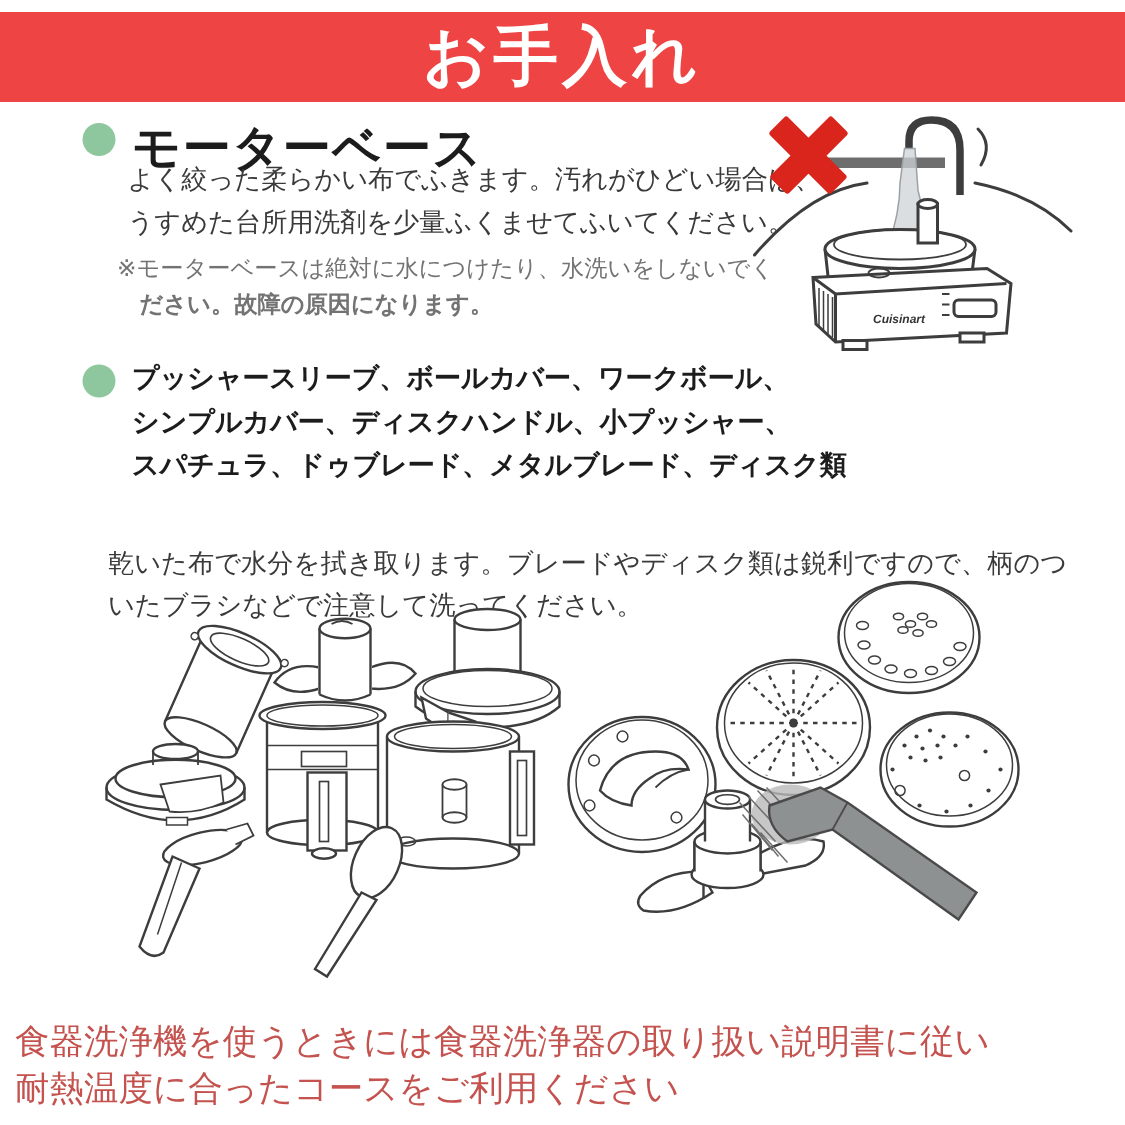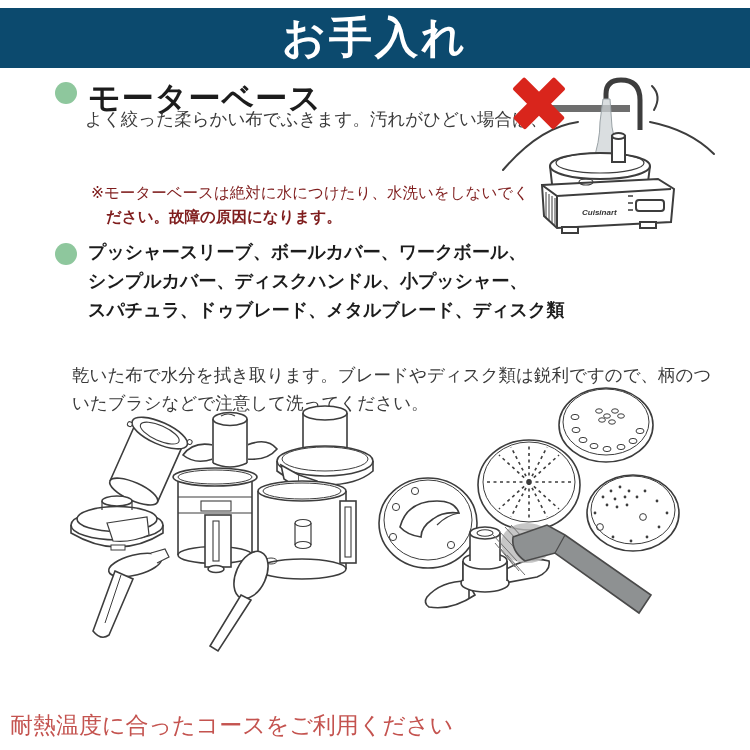--- a/index.html
+++ b/index.html
@@ -6,42 +6,42 @@
   body{
     width:750px;height:750px;position:relative;background:#ffffff;
     font-family:"Liberation Sans","DejaVu Sans",sans-serif;
     color:#3a3a3a;overflow:hidden;
   }
   .abs{position:absolute;}
 
   
   .title-bar{
     position:absolute;left:0;top:8px;width:750px;height:60px;
-    background:#0c4a6e;display:flex;align-items:center;justify-content:center;
+    background:#ef4444;display:flex;align-items:center;justify-content:center;
   }
   .title-bar h1{
     margin:0;color:#ffffff;font-size:43px;font-weight:800;letter-spacing:3px;
   }
 
   
   .bullet{
     position:absolute;width:22px;height:22px;border-radius:50%;
     background:#8ec79d;
   }
   .sec-heading{
     position:absolute;margin:0;color:#1c1c1c;font-weight:800;
   }
   .sec-heading.one{left:88px;top:77px;font-size:32px;letter-spacing:1px;}
   .sec-heading.two{left:88px;top:238px;font-size:18px;line-height:29px;letter-spacing:0;}
 
   .body-text{
     position:absolute;margin:0;font-size:17.5px;line-height:28.5px;color:#3a3a3a;
   }
   .note-text{
-    position:absolute;margin:16px;font-size:15.5px;line-height:24px;color:#7f1d1d;
+    position:absolute;margin:3px;font-size:15.5px;line-height:24px;color:#737373;
   }
   .note-text .indent{padding-left:15px;display:block;font-weight:bold;}
 
   .warning{
     position:absolute;left:10px;top:648px;margin:0;
     font-size:23px;line-height:31px;color:#c4534f;font-weight:500;
   }
 
   svg text.brand{
     font-family:"Liberation Sans",sans-serif;font-size:8px;font-weight:700;
@@ -53,20 +53,21 @@
 
 <div class="title-bar">
   <h1>お手入れ</h1>
 </div>
 
 <span class="bullet" style="left:55px;top:82px;"></span>
 <h2 class="sec-heading one">モーターベース</h2>
 
 <p class="body-text" style="left:85px;top:105px;">
   <span>よく絞った柔らかい布でふきます。汚れがひどい場合は、</span><br>
+  <span>うすめた台所用洗剤を少量ふくませてふいてください。</span>
 </p>
 
 <p class="note-text" style="left:75px;top:165px;">
   <span>※モーターベースは絶対に水につけたり、水洗いをしないでく</span>
   <span class="indent">ださい。故障の原因になります。</span>
 </p>
 
 <svg class="abs" style="left:500px;top:72px;" width="218" height="164" viewBox="0 0 218 164">
   <g stroke="#3d3d3d" stroke-width="2" fill="none" stroke-linecap="round">
 
@@ -302,15 +303,15 @@
                  M440,158 L460,182 M446,164 L464,186 M452,170 L470,190"></path>
       </g>
       <path d="M458,152 L492,140 L510,150 L596,210 L584,228 L500,168 L470,176 Q456,166 458,152 Z" fill="#8e9192" stroke="#4a4a4a" stroke-width="1.6"></path>
       <path d="M500,168 L510,150" fill="none" stroke="#4a4a4a" stroke-width="1.2"></path>
     </g>
   </g>
 </svg>
 
 <p class="warning">
   <br>
-  <br>
+  <span>食器洗浄機を使うときには食器洗浄器の取り扱い説明書に従い</span><br>
   <span>耐熱温度に合ったコースをご利用ください</span>
 </p>
 
 </body></html>

